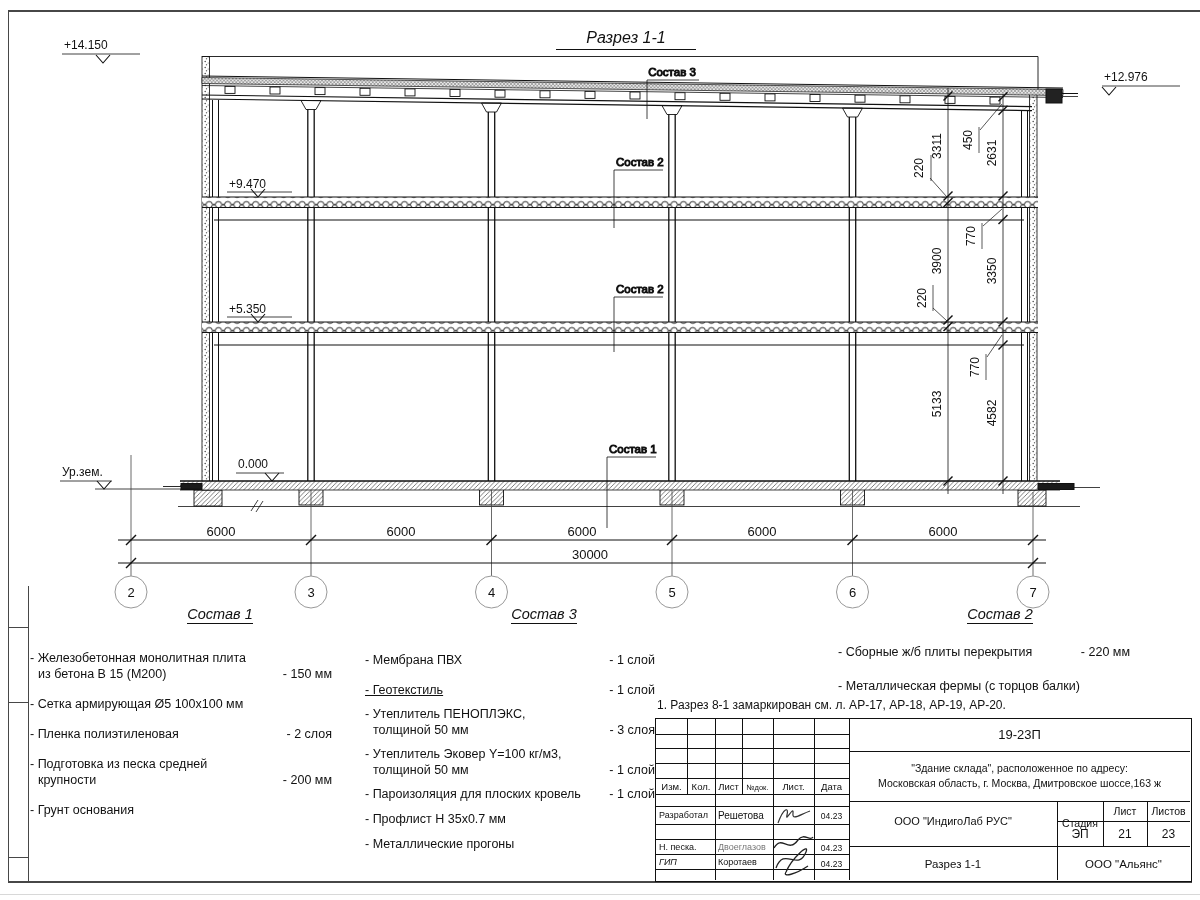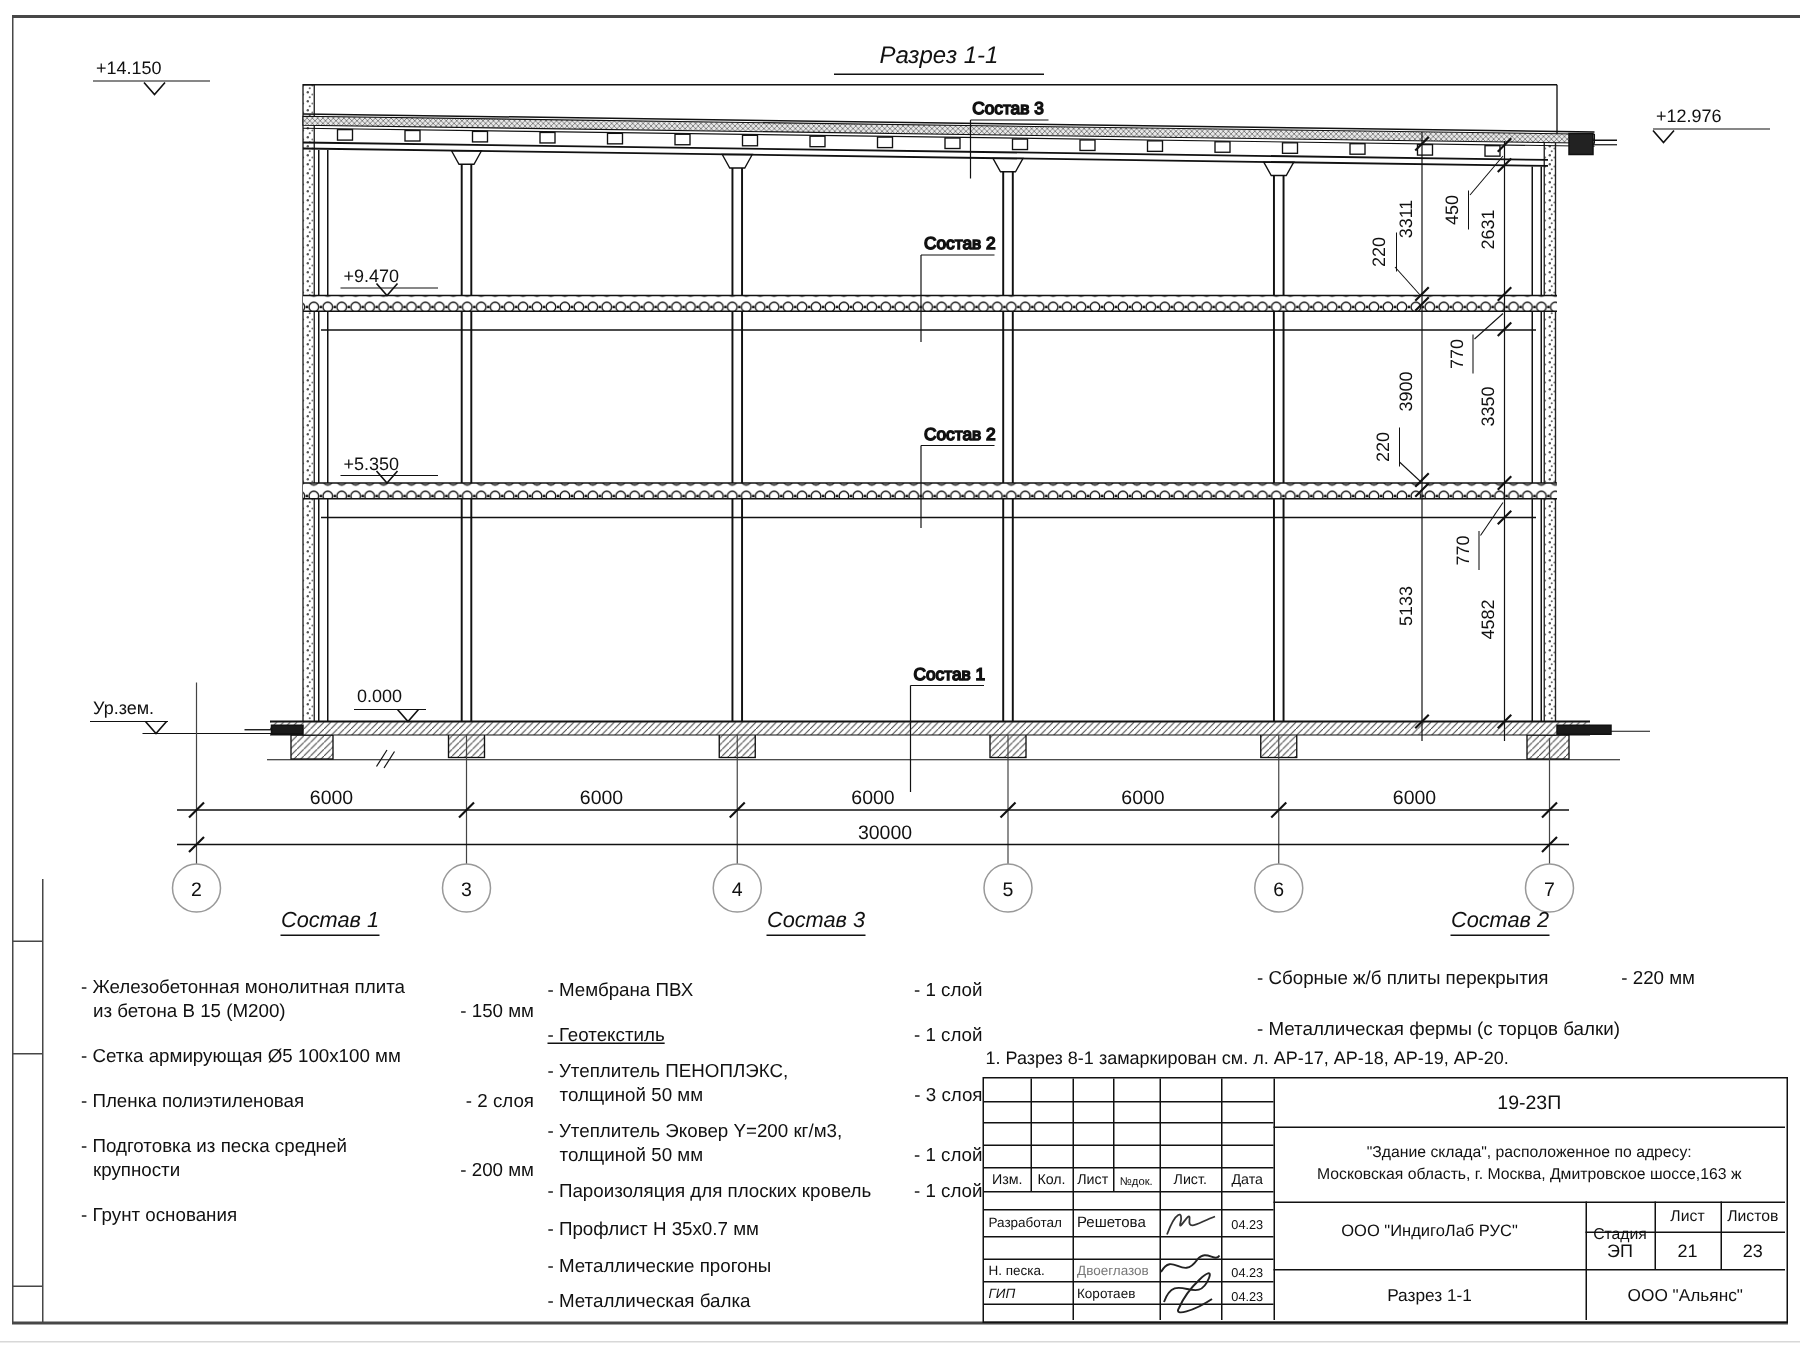--- a/index.html
+++ b/index.html
@@ -294,21 +294,21 @@
       <text class="axisn" x="311" y="597" text-anchor="middle">3</text>
       <text class="axisn" x="491.5" y="597" text-anchor="middle">4</text>
       <text class="axisn" x="672" y="597" text-anchor="middle">5</text>
       <text class="axisn" x="852.5" y="597" text-anchor="middle">6</text>
       <text class="axisn" x="1033" y="597" text-anchor="middle">7</text>
     </g>
   </g>
 </svg>
 
 <div class="leghead" style="left:160px;top:606px;"><span>Состав 1</span></div>
-<div class="legend" style="left:30px;top:650px;width:302px;padding-left:24px;">
+<div class="legend" style="left:30px;top:650px;width:302px;">
   <div class="li">
     <div>- Железобетонная  монолитная плита</div>
         <div style="padding-left:8px;">из бетона В 15 (М200)</div>
     <span class="val">- 150 мм</span>
   </div>
   <div class="li mt">
         <div>- Сетка армирующая Ø5 100х100 мм</div>
       </div>
   <div class="li mt">
         <div>- Пленка полиэтиленовая</div>
@@ -333,36 +333,33 @@
   <div class="li" style="margin-top:14px;text-decoration:underline;">
         <div>- Геотекстиль</div>
         <span class="val">- 1 слой</span>
       </div>
   <div class="li" style="margin-top:8px;">
     <div>- Утеплитель ПЕНОПЛЭКС,</div>
         <div style="padding-left:8px;">толщиной 50 мм</div>
     <span class="val">- 3 слоя</span>
   </div>
   <div class="li" style="margin-top:8px;">
-    <div>- Утеплитель Эковер Y=200 кг/м3,</div>
+    <div>- Утеплитель Эковер Y=100 кг/м3,</div>
         <div style="padding-left:8px;">толщиной 50 мм</div>
     <span class="val">- 1 слой</span>
   </div>
   <div class="li" style="margin-top:8px;">
         <div>- Пароизоляция для плоских кровель</div>
         <span class="val">- 1 слой</span>
       </div>
   <div class="li" style="margin-top:9px;">
         <div>- Профлист Н 35х0.7 мм</div>
       </div>
   <div class="li" style="margin-top:9px;">
         <div>- Металлические прогоны</div>
-      </div>
-  <div class="li" style="margin-top:7px;">
-        <div>- Металлическая балка</div>
       </div>
 </div>
 
 <div class="leghead" style="left:940px;top:606px;"><span>Состав 2</span></div>
 <div class="legend" style="left:838px;top:644px;width:292px;">
   <div class="li">
         <div>- Сборные ж/б плиты перекрытия</div>
         <span class="val">- 220 мм</span>
       </div>
   <div class="li" style="margin-top:18px;">

